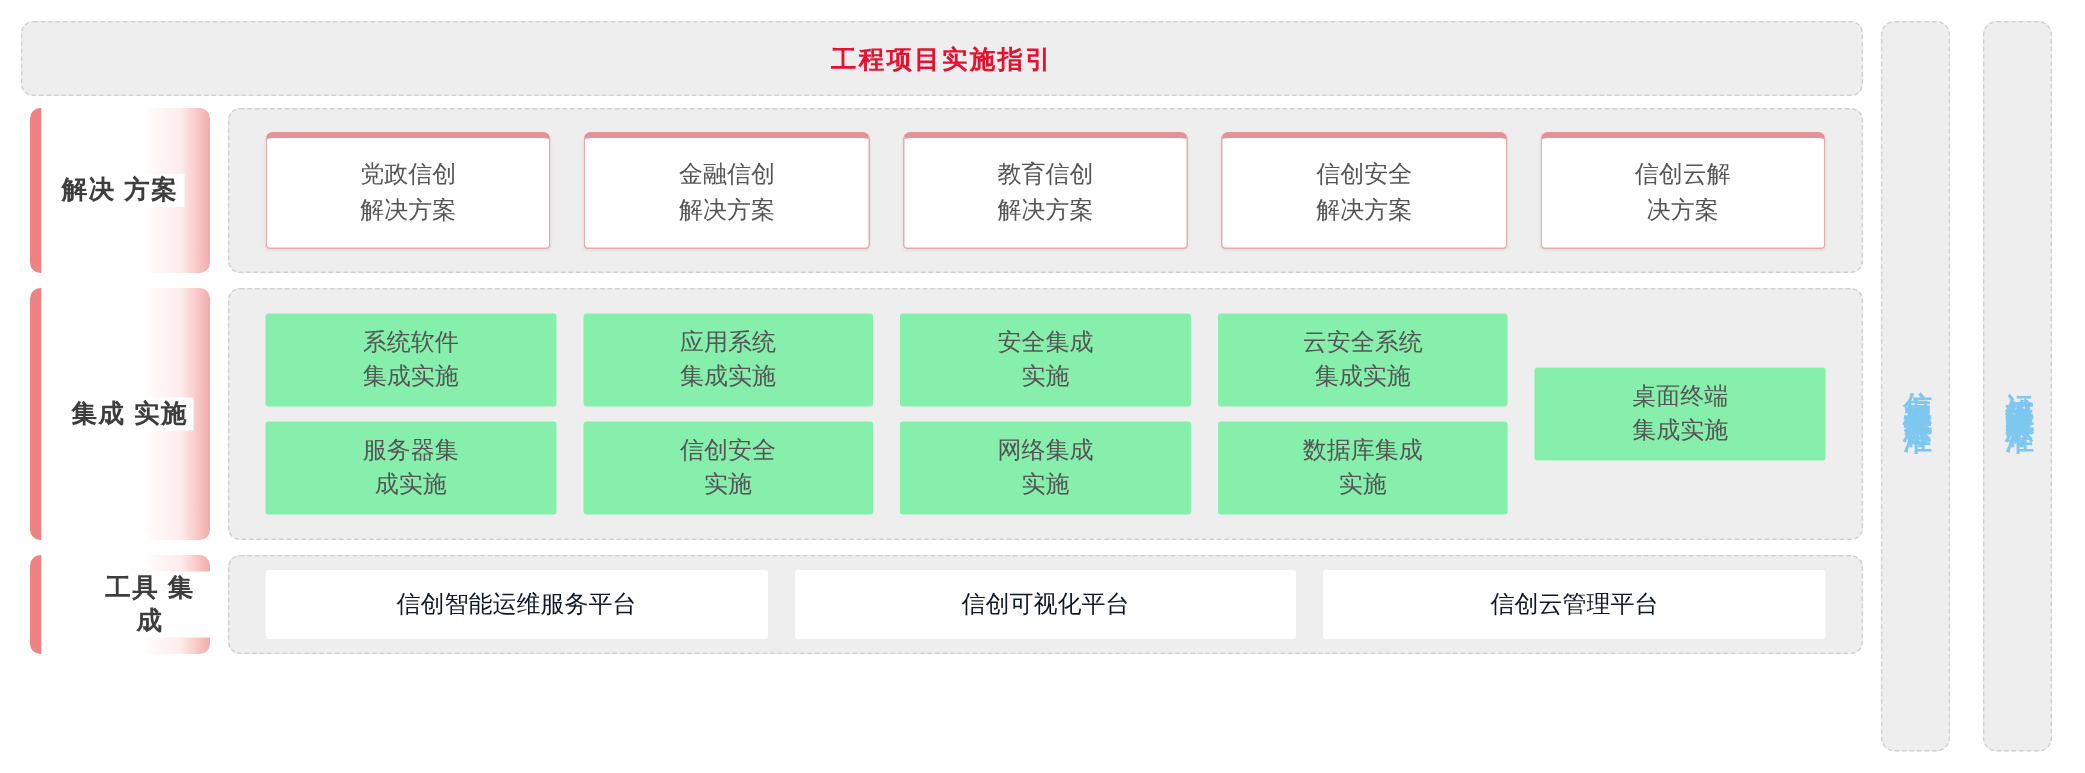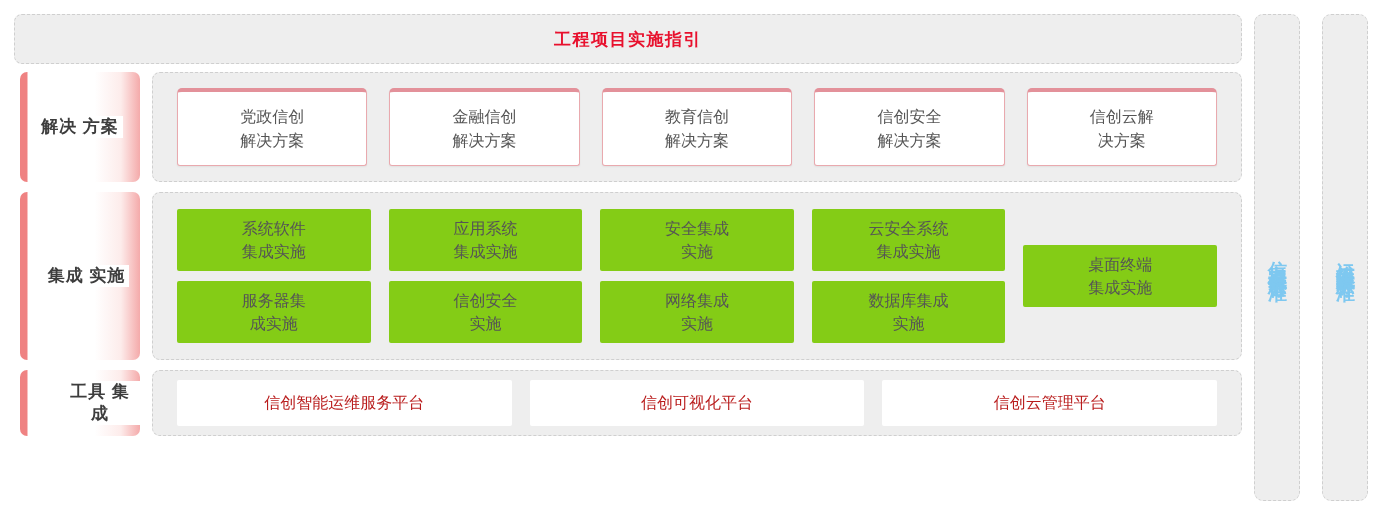--- a/index.html
+++ b/index.html
@@ -110,21 +110,21 @@
   .int-col{
     flex:1 1 0;
     display:flex;flex-direction:column;
     gap:10px;
   }
   .int-col.single{
     justify-content:center;
   }
   .int-card{
     flex:1 1 0;
-    background:#84cc16;
+    background:#86efac;
     border-radius:2px;
     display:flex;align-items:center;justify-content:center;
   }
   .int-col.single .int-card{
     flex:0 0 62px;
   }
   .int-card .lbl{
     color:#555555;
     font-size:16px;
     line-height:1.45;
@@ -140,21 +140,21 @@
     gap:18px;
     box-sizing:border-box;
   }
   .tool-card{
     flex:1 1 0;
     background:#ffffff;
     border-radius:2px;
     display:flex;align-items:center;justify-content:center;
   }
   .tool-card .lbl{
-    color:#b91c1c;
+    color:#0f172a;
     font-size:16px;
     text-align:center;
   }
 
   
   .pillar{
     position:absolute;
     top:14px;
     height:487px;
     width:46px;

